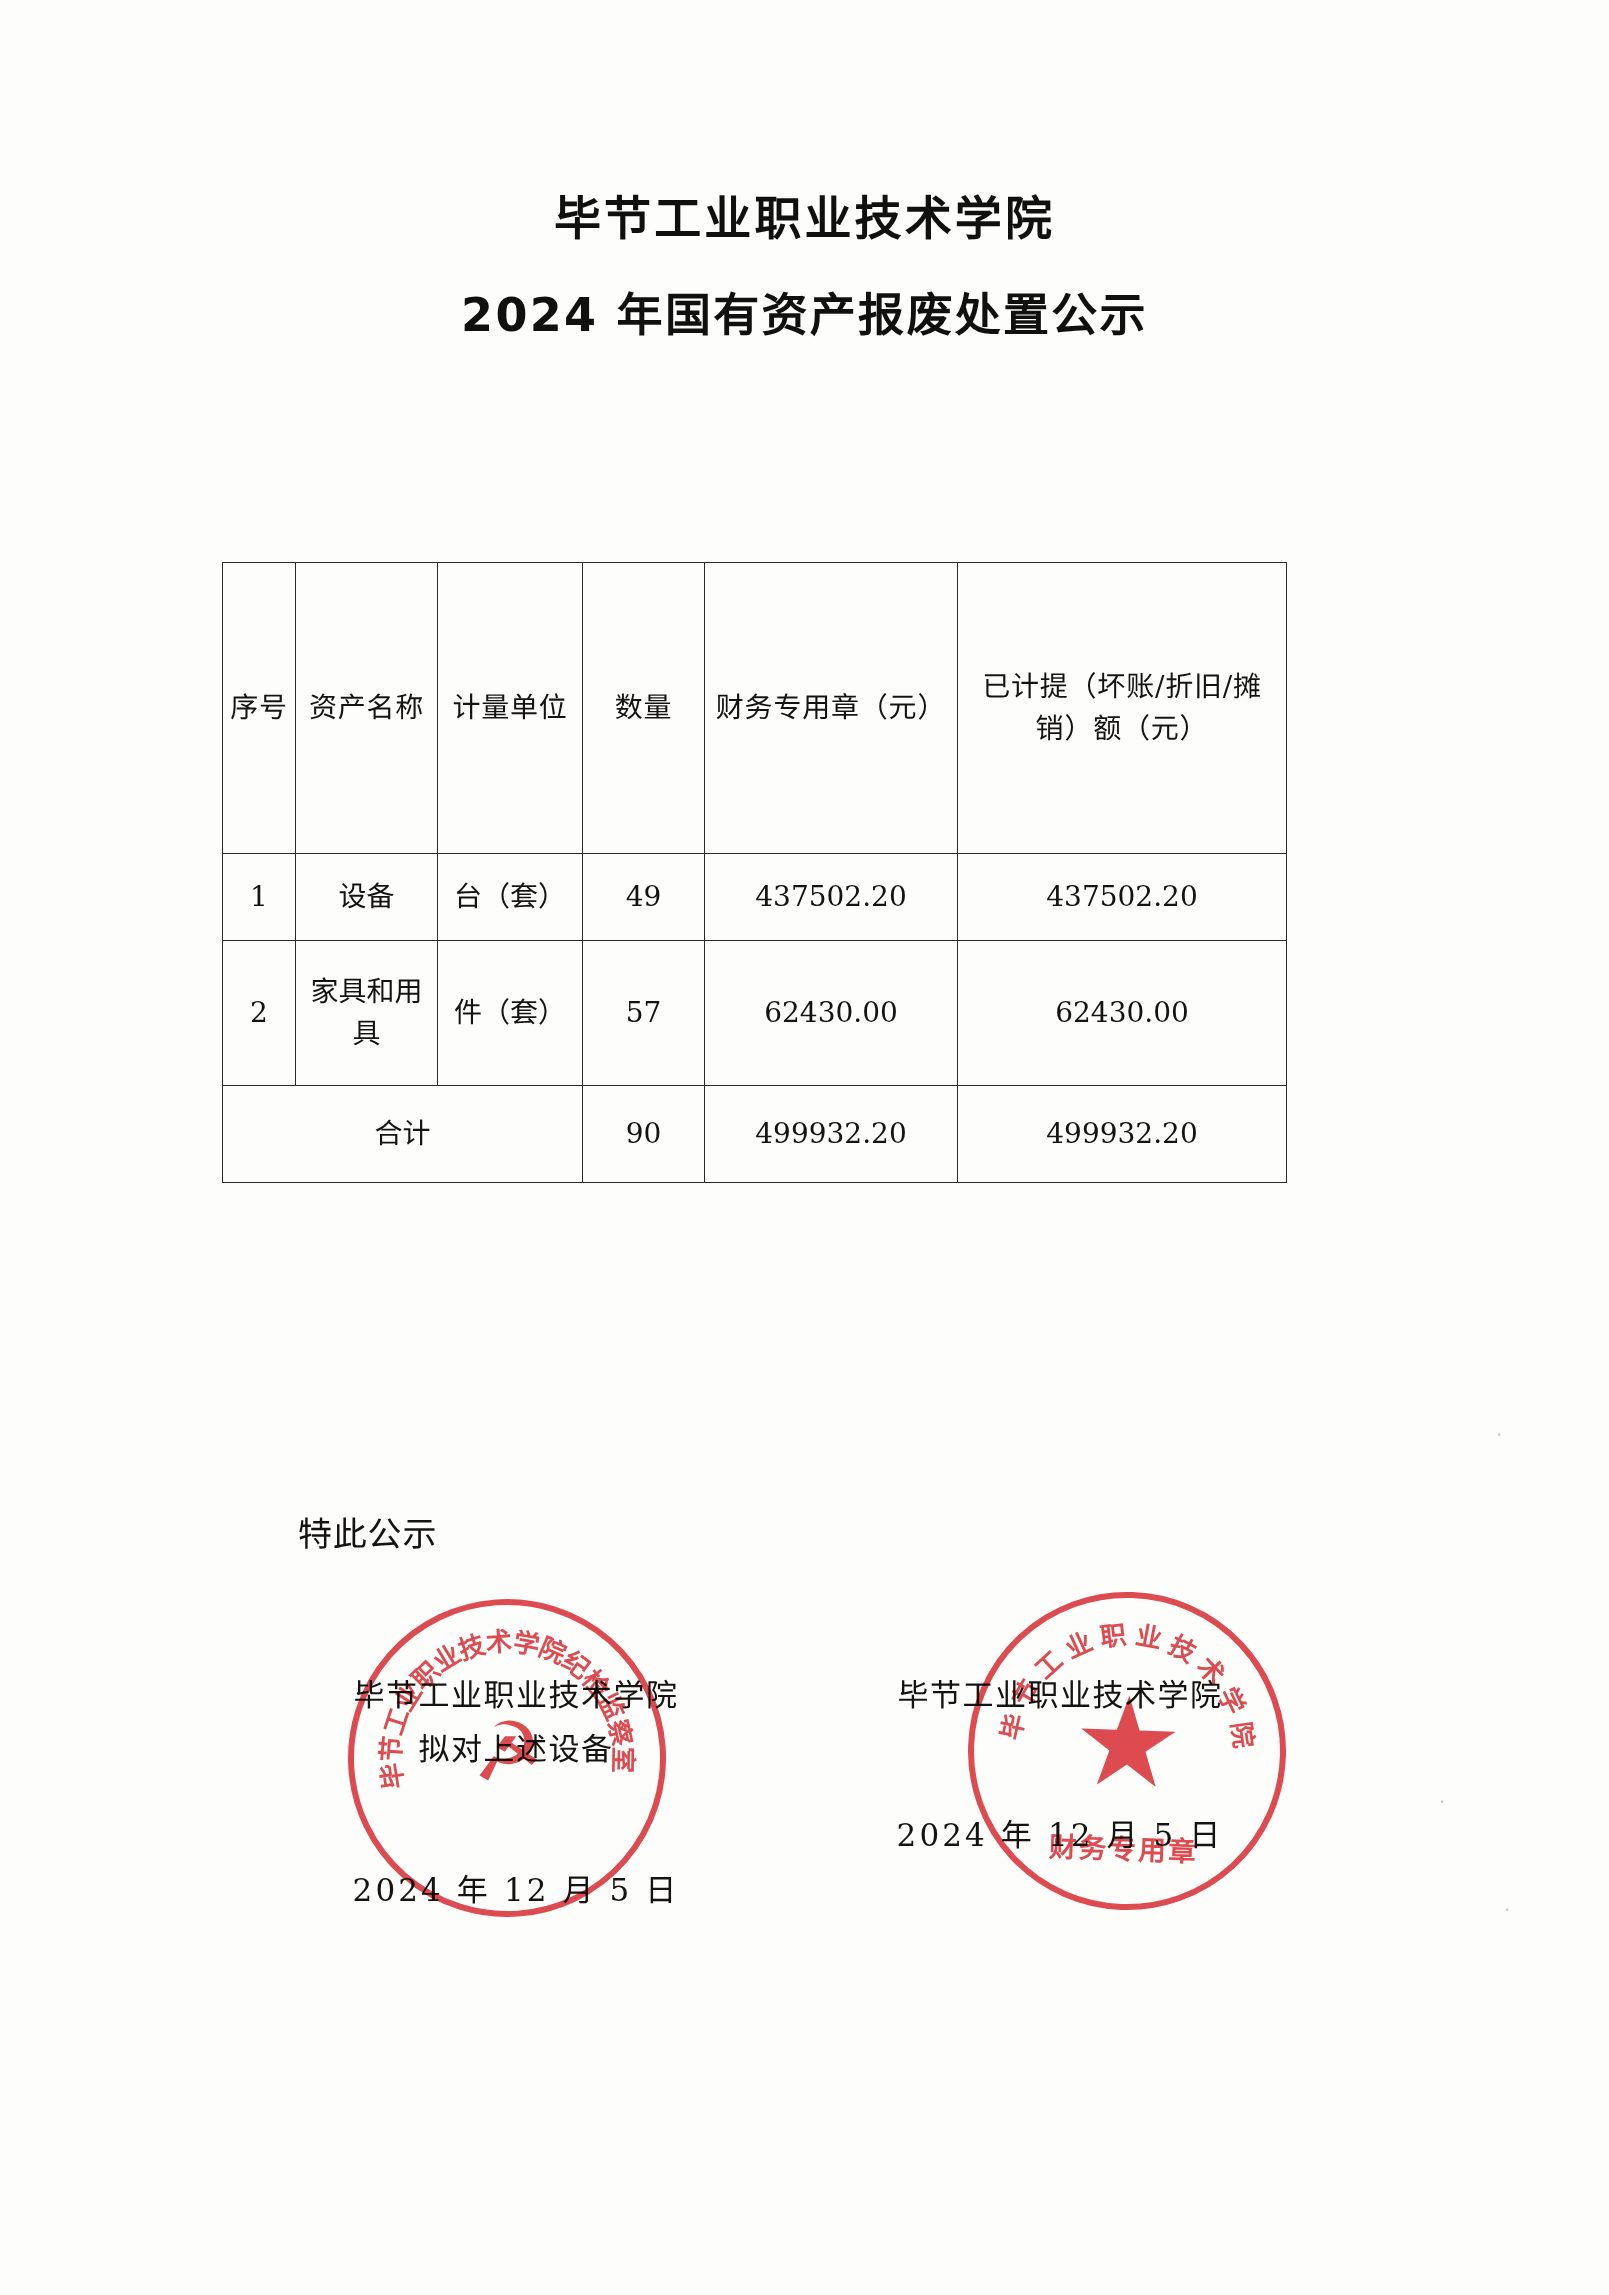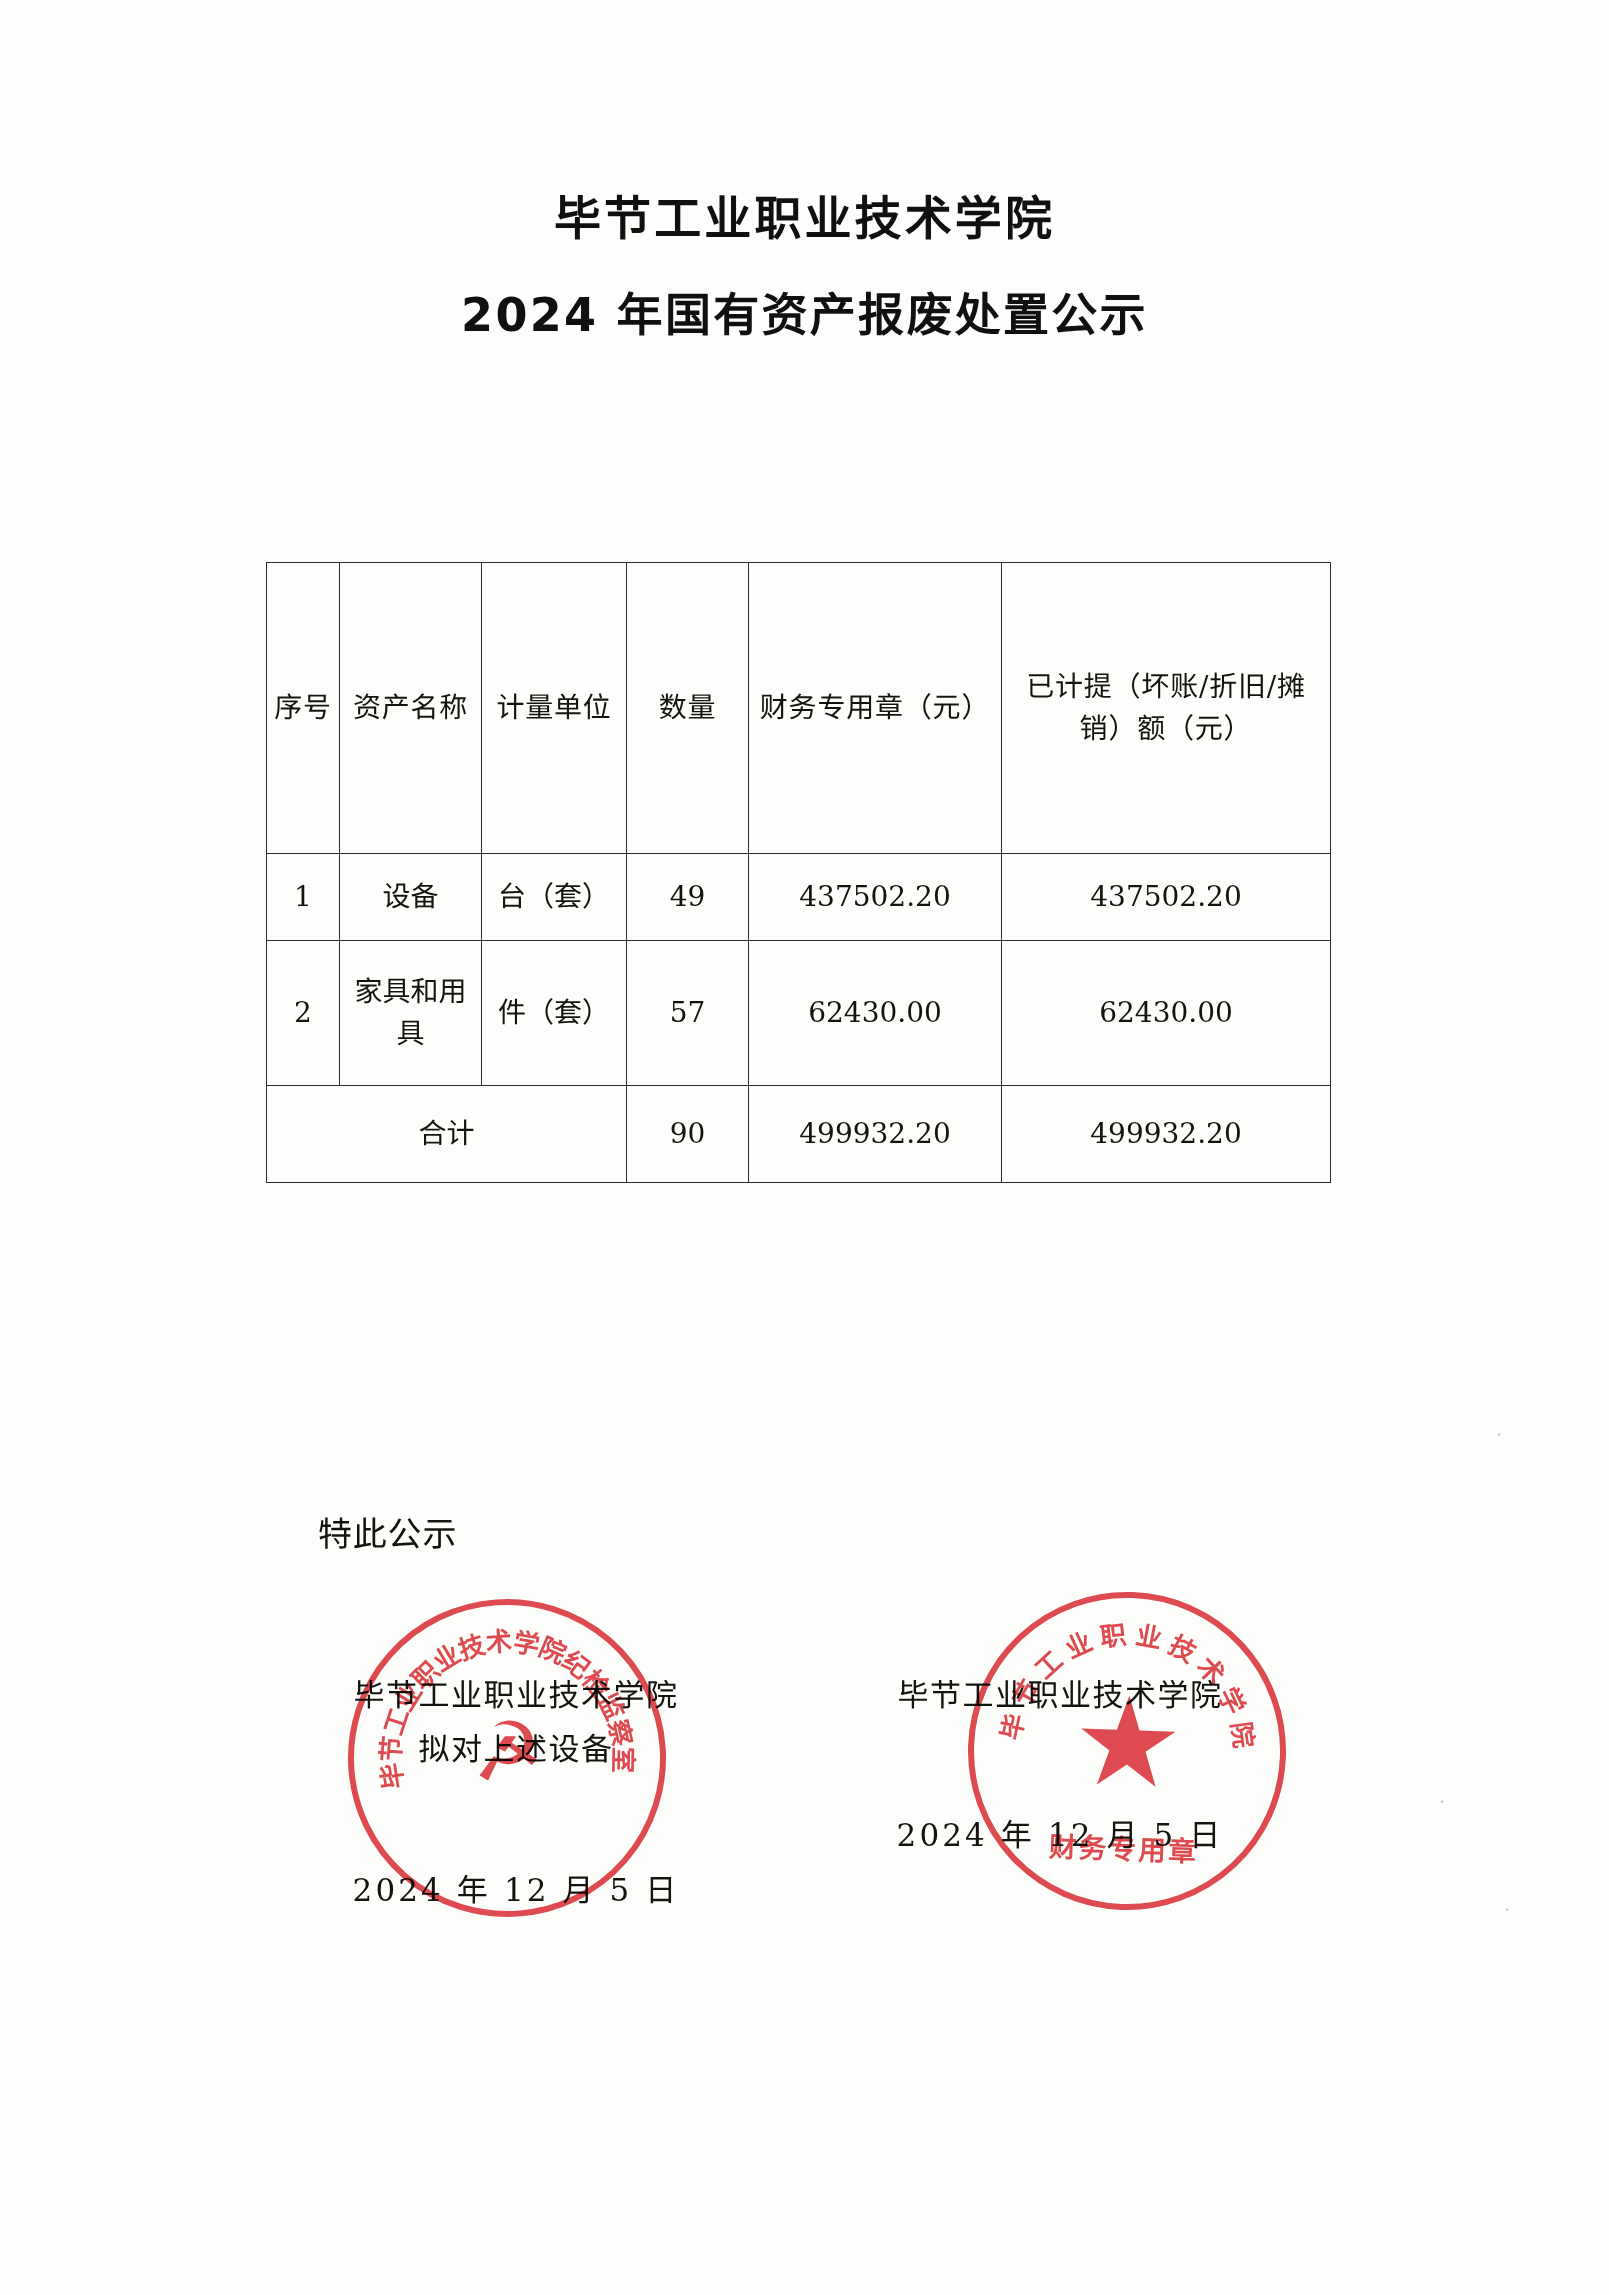--- a/index.html
+++ b/index.html
@@ -47,21 +47,20 @@
     color: #10100f;
     line-height: 1.2;
   }
 
   
   .table-wrap {
     position: absolute;
     top: 562px;
     left: 222px;
     width: 1064px;
-    margin-left: 44px;
   }
   table.asset-table {
     border-collapse: collapse;
     width: 100%;
     table-layout: fixed;
   }
   table.asset-table td,
   table.asset-table th {
     border: 1.5px solid #2b2b2b;
     text-align: center;
@@ -106,21 +105,20 @@
   }
   .indent { text-indent: 67px; }
 
   .notice-line {
     position: absolute;
     top: 1507px;
     left: 298px;
     font-size: 34px;
     letter-spacing: 0.8px;
     color: #14130f;
-    margin-left: 20px;
   }
 
   
   .sig-left {
     position: absolute;
     top: 1668px;
     left: 298px;
     width: 436px;
     text-align: center;
     font-size: 31px;

